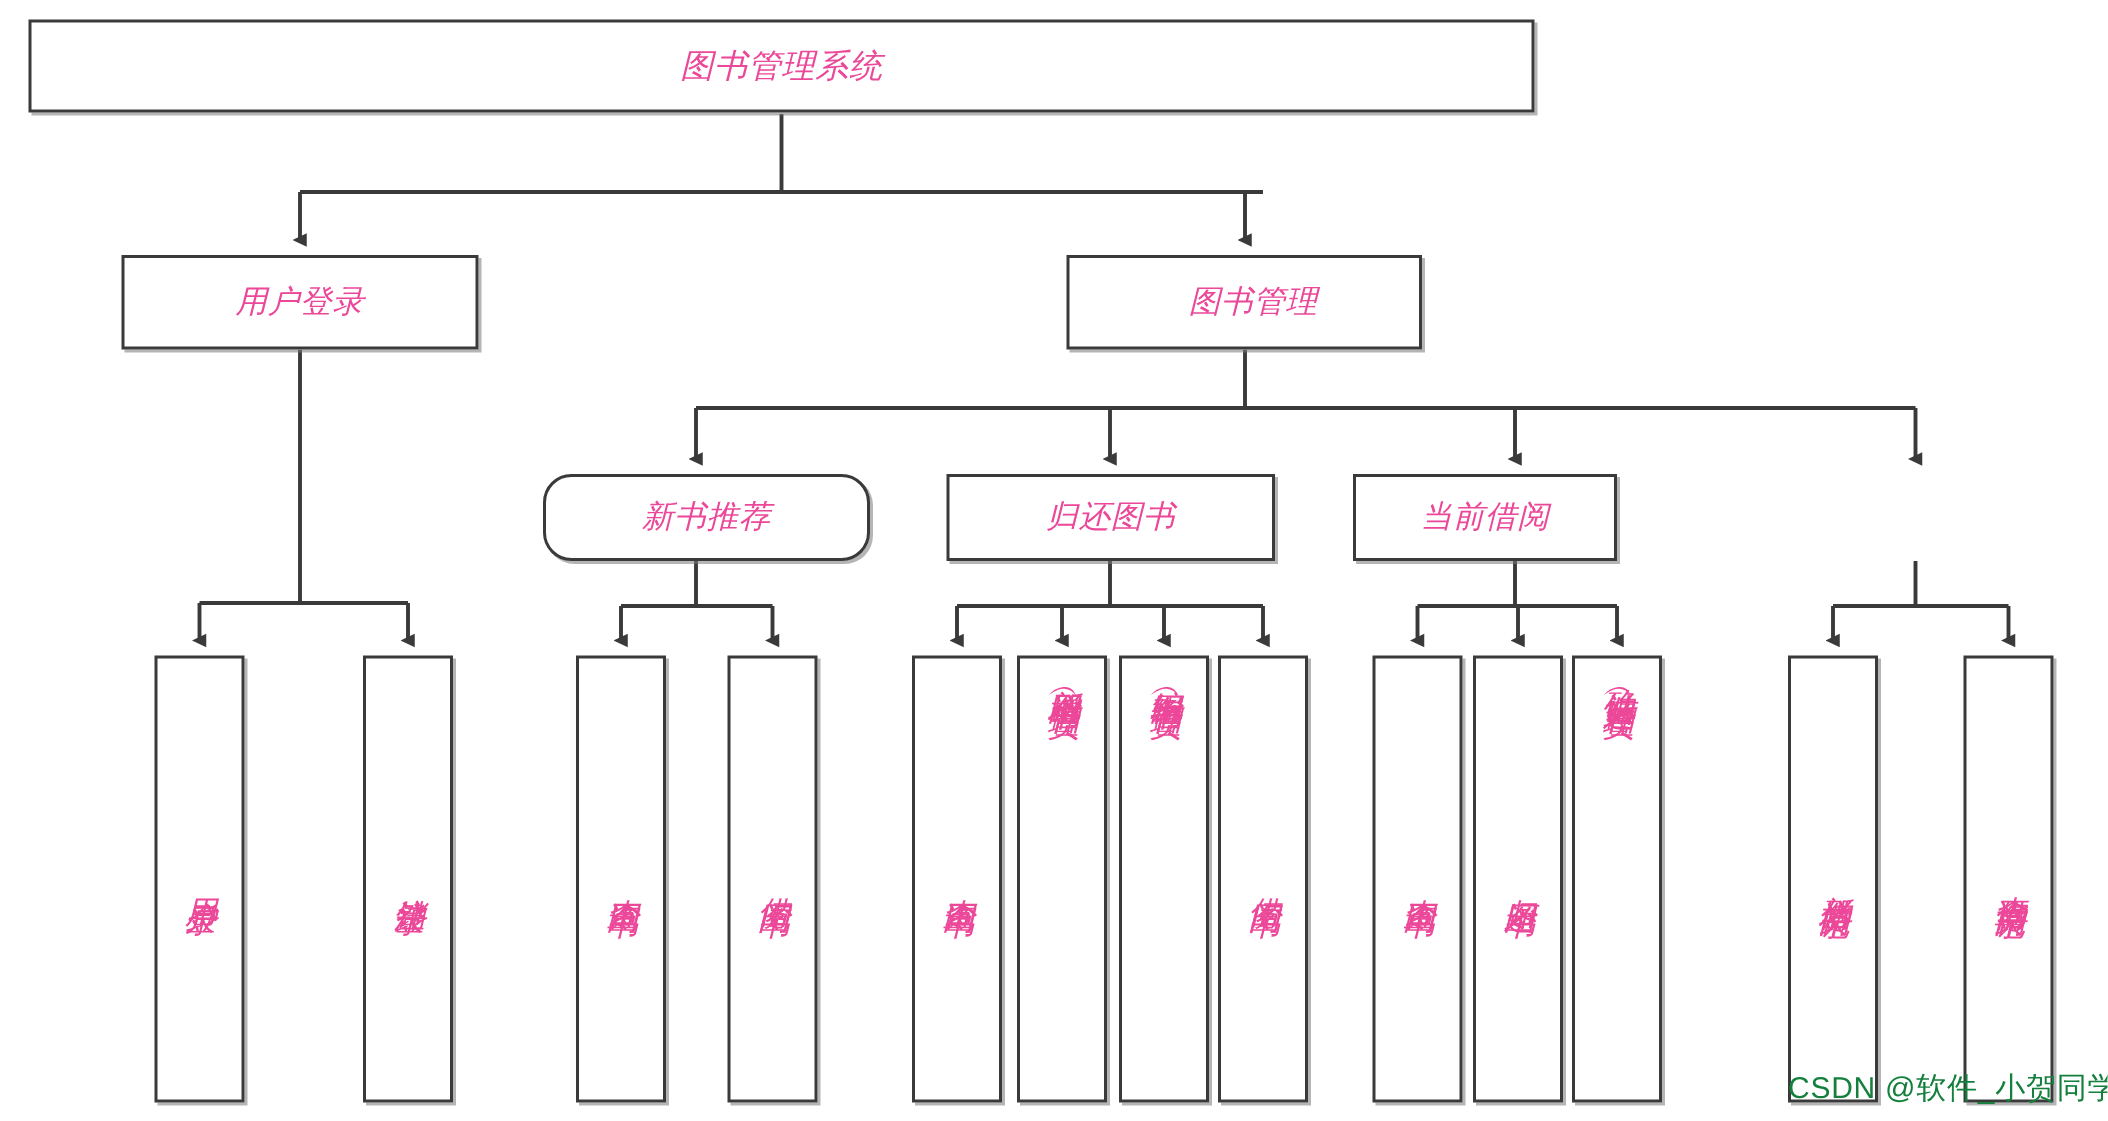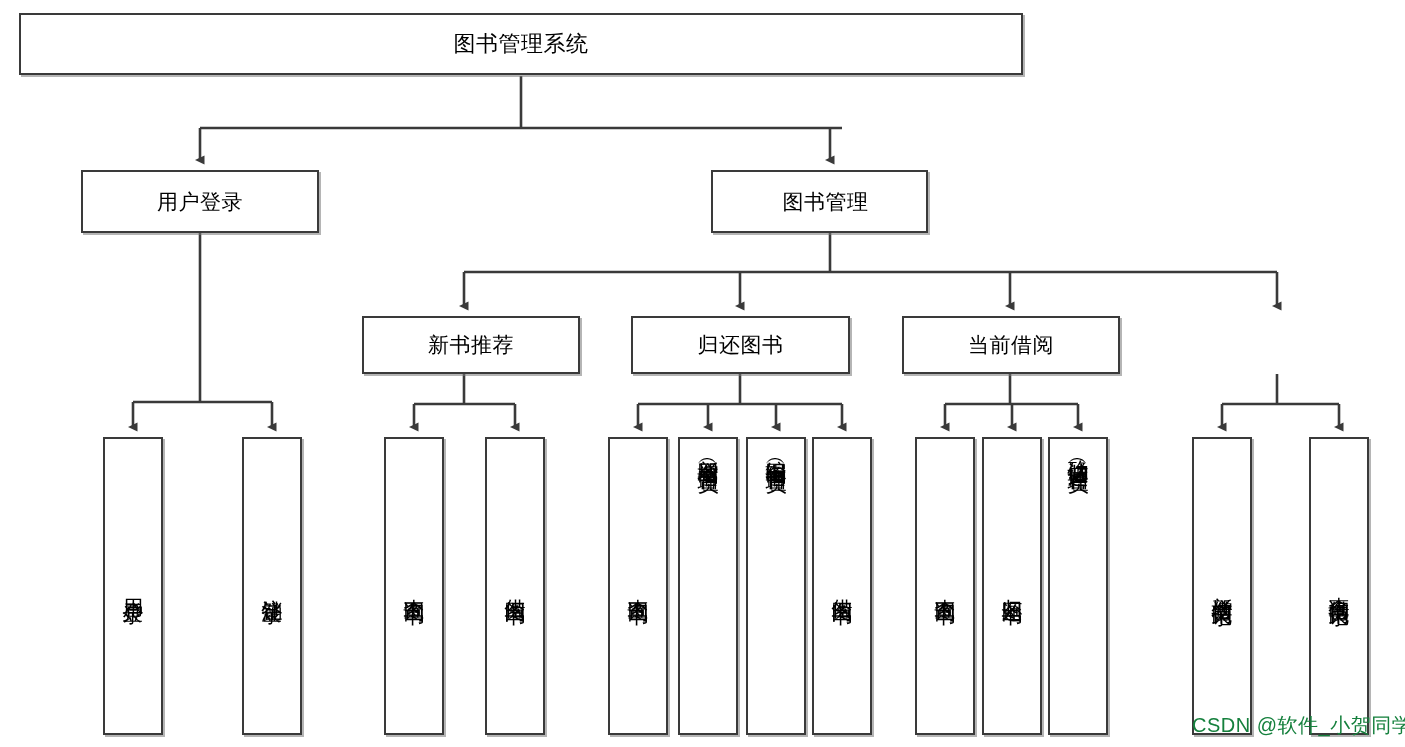--- a/index.html
+++ b/index.html
@@ -29,21 +29,22 @@
   }
   .node {
     position: absolute;
     box-sizing: border-box;
     background: #ffffff;
     border: 2px solid #3a3a3a;
     box-shadow: 2px 2px 0 0 rgba(120,120,120,0.55);
     display: flex;
     align-items: center;
     justify-content: center;
-    color: #000000;
+    color: #ec4899;
+    font-style: italic;
   }
   .node .label {
     display: block;
     text-align: center;
     letter-spacing: 0.5px;
   }
   
   .node.horiz .label {
     font-size: 21px;
     line-height: 1.2;
@@ -136,31 +137,31 @@
     </g>
   </svg>
 
   <div class="node horiz root" style="left:19px; top:13px; width:1004px; height:62px;">
     <span class="label">图书管理系统</span>
   </div>
 
   <div class="node horiz" style="left:81px; top:170px; width:238px; height:63px;">
     <span class="label">用户登录</span>
   </div>
-  <div class="node horiz" style="left:711px; top:170px; width:217px; height:63px;padding-left:12px;">
+  <div class="node horiz" style="left:711px; top:170px; width:237px; height:63px;padding-left:12px;">
     <span class="label">图书管理</span>
   </div>
 
-  <div class="node horiz" style="left:362px; top:316px; width:218px; height:58px;">
+  <div class="node horiz" style="left:362px; top:316px; width:218px; height:58px;border-radius:19px;">
     <span class="label">新书推荐</span>
   </div>
   <div class="node horiz" style="left:631px; top:316px; width:219px; height:58px;">
     <span class="label">归还图书</span>
   </div>
-  <div class="node horiz" style="left:902px; top:316px; width:218px; height:58px;">
+  <div class="node horiz" style="left:902px; top:316px; width:176px; height:58px;">
     <span class="label">当前借阅</span>
   </div>
 
   <div class="node vert" style="left:103px; top:437px; width:60px; height:298px;">
     <span class="label">用户登录</span>
   </div>
   <div class="node vert" style="left:242px; top:437px; width:60px; height:298px;">
     <span class="label">注销登录</span>
   </div>
 

